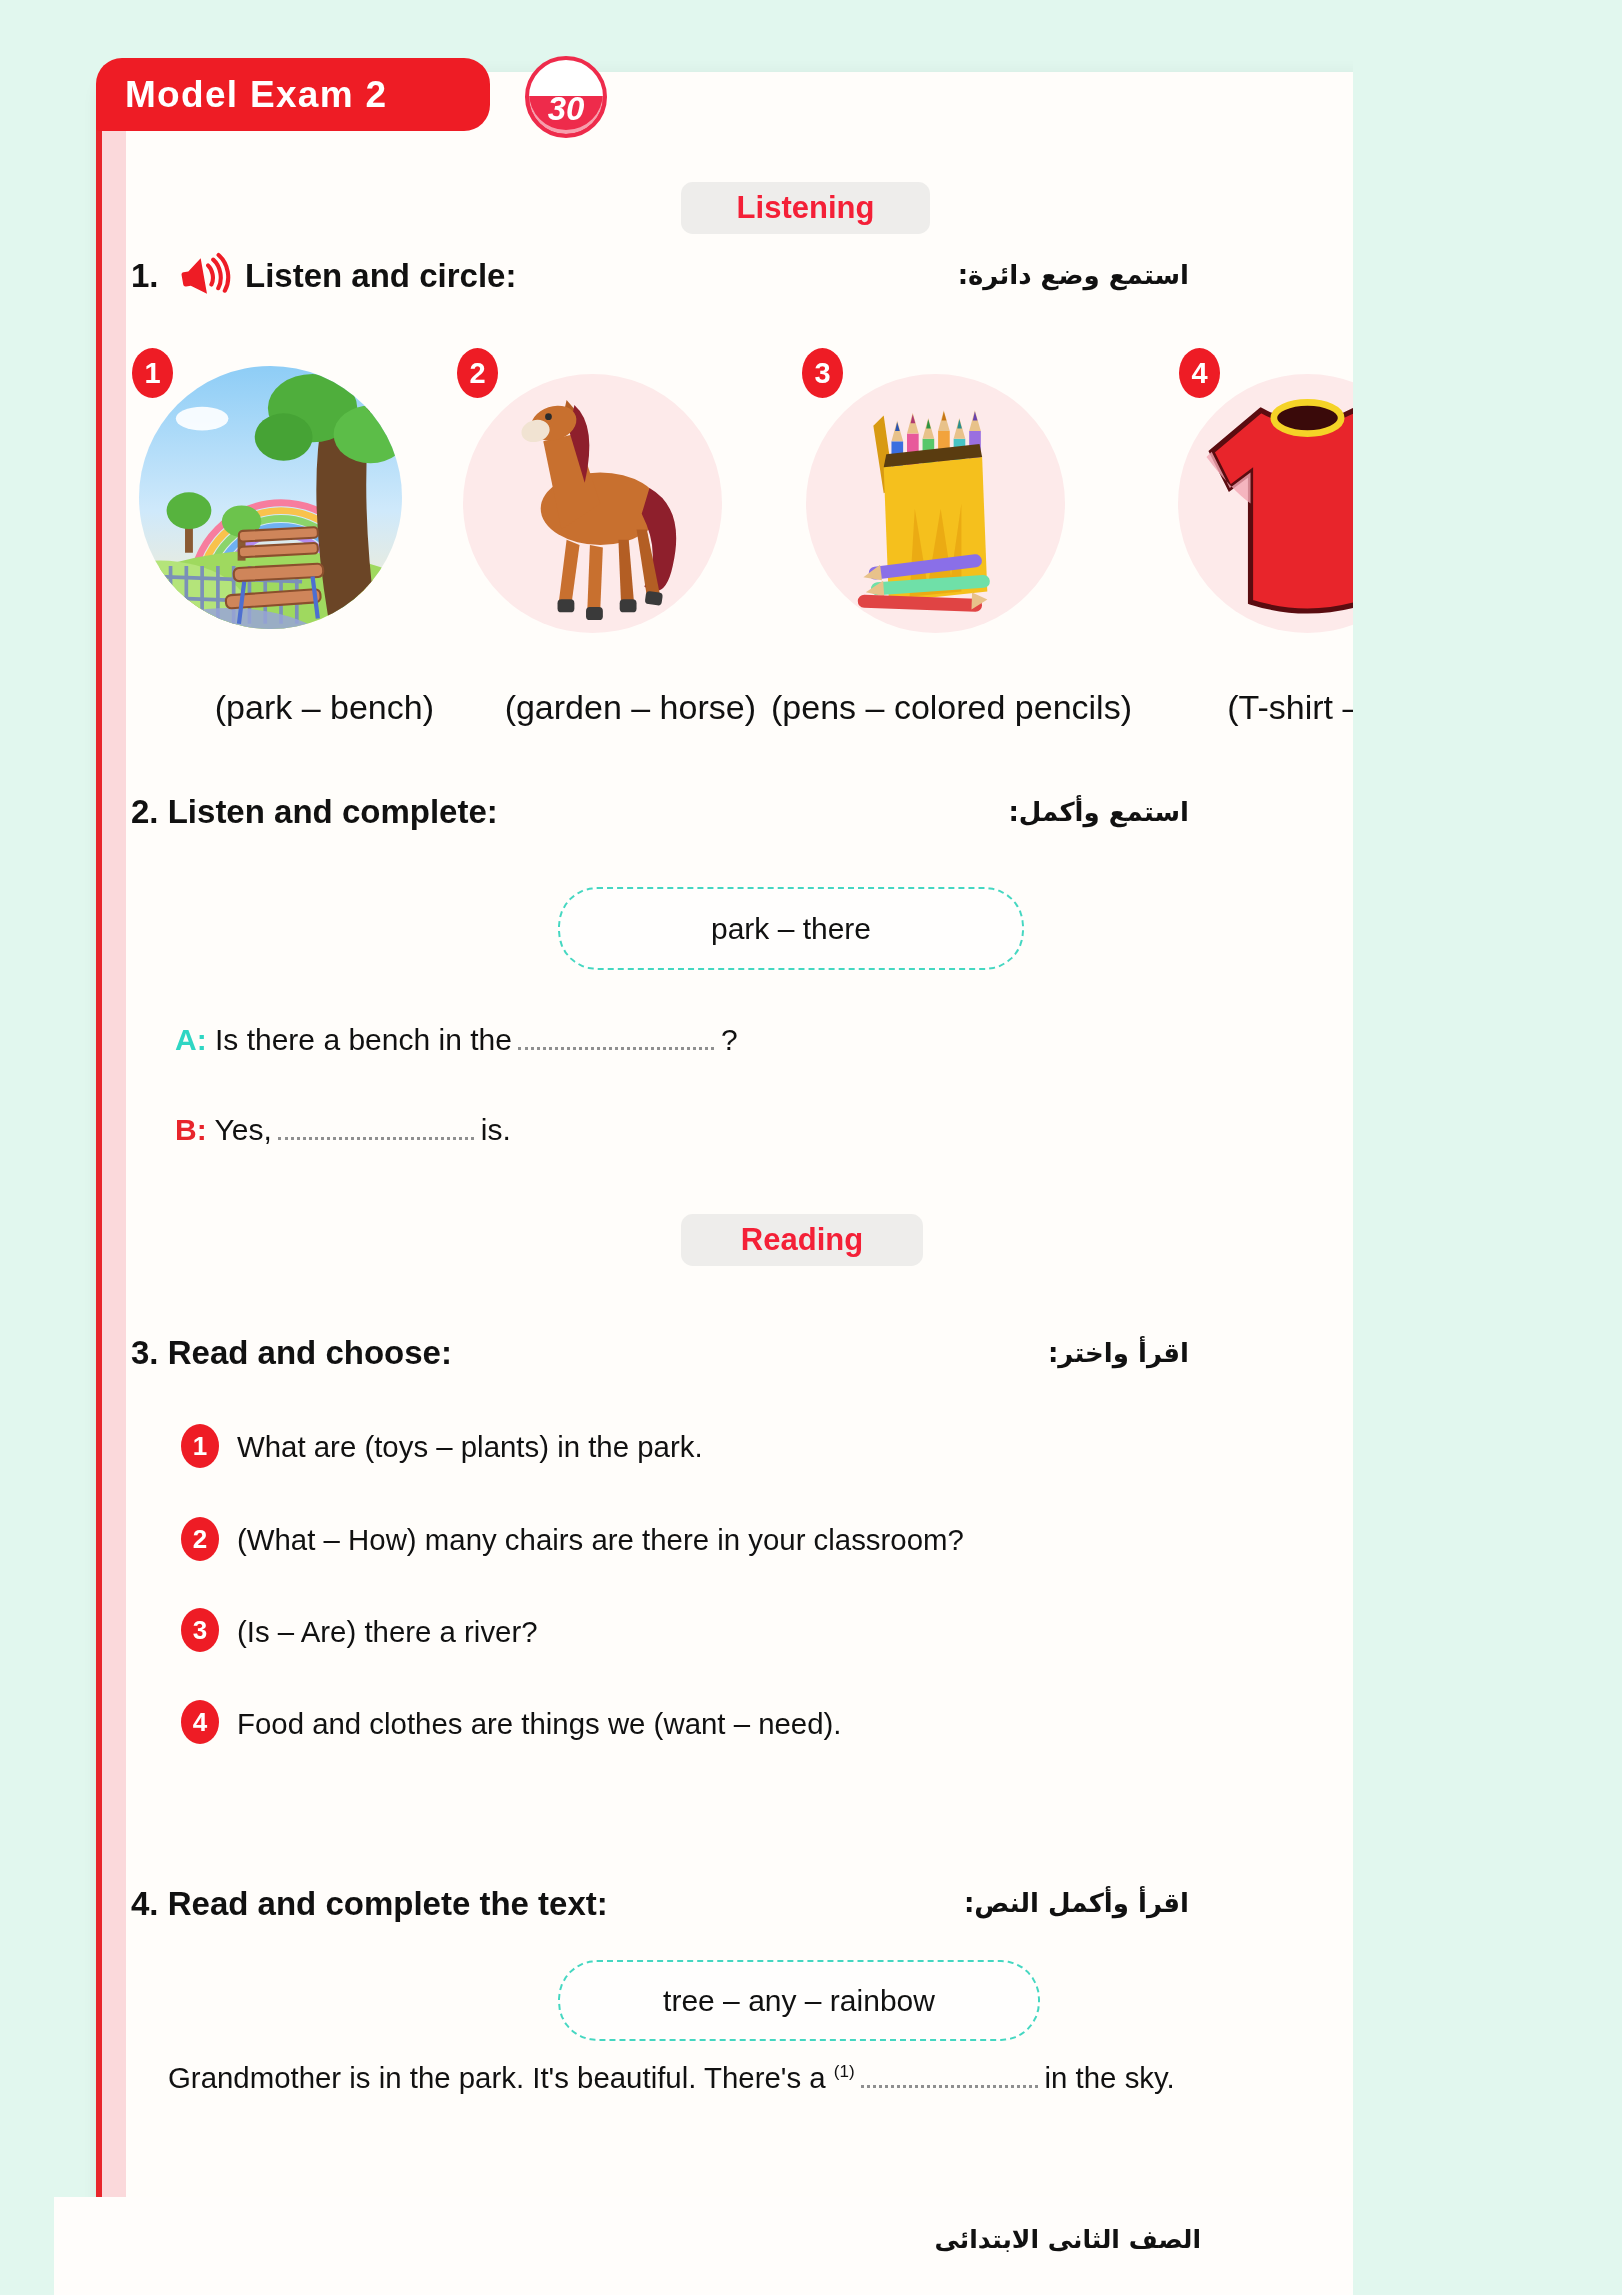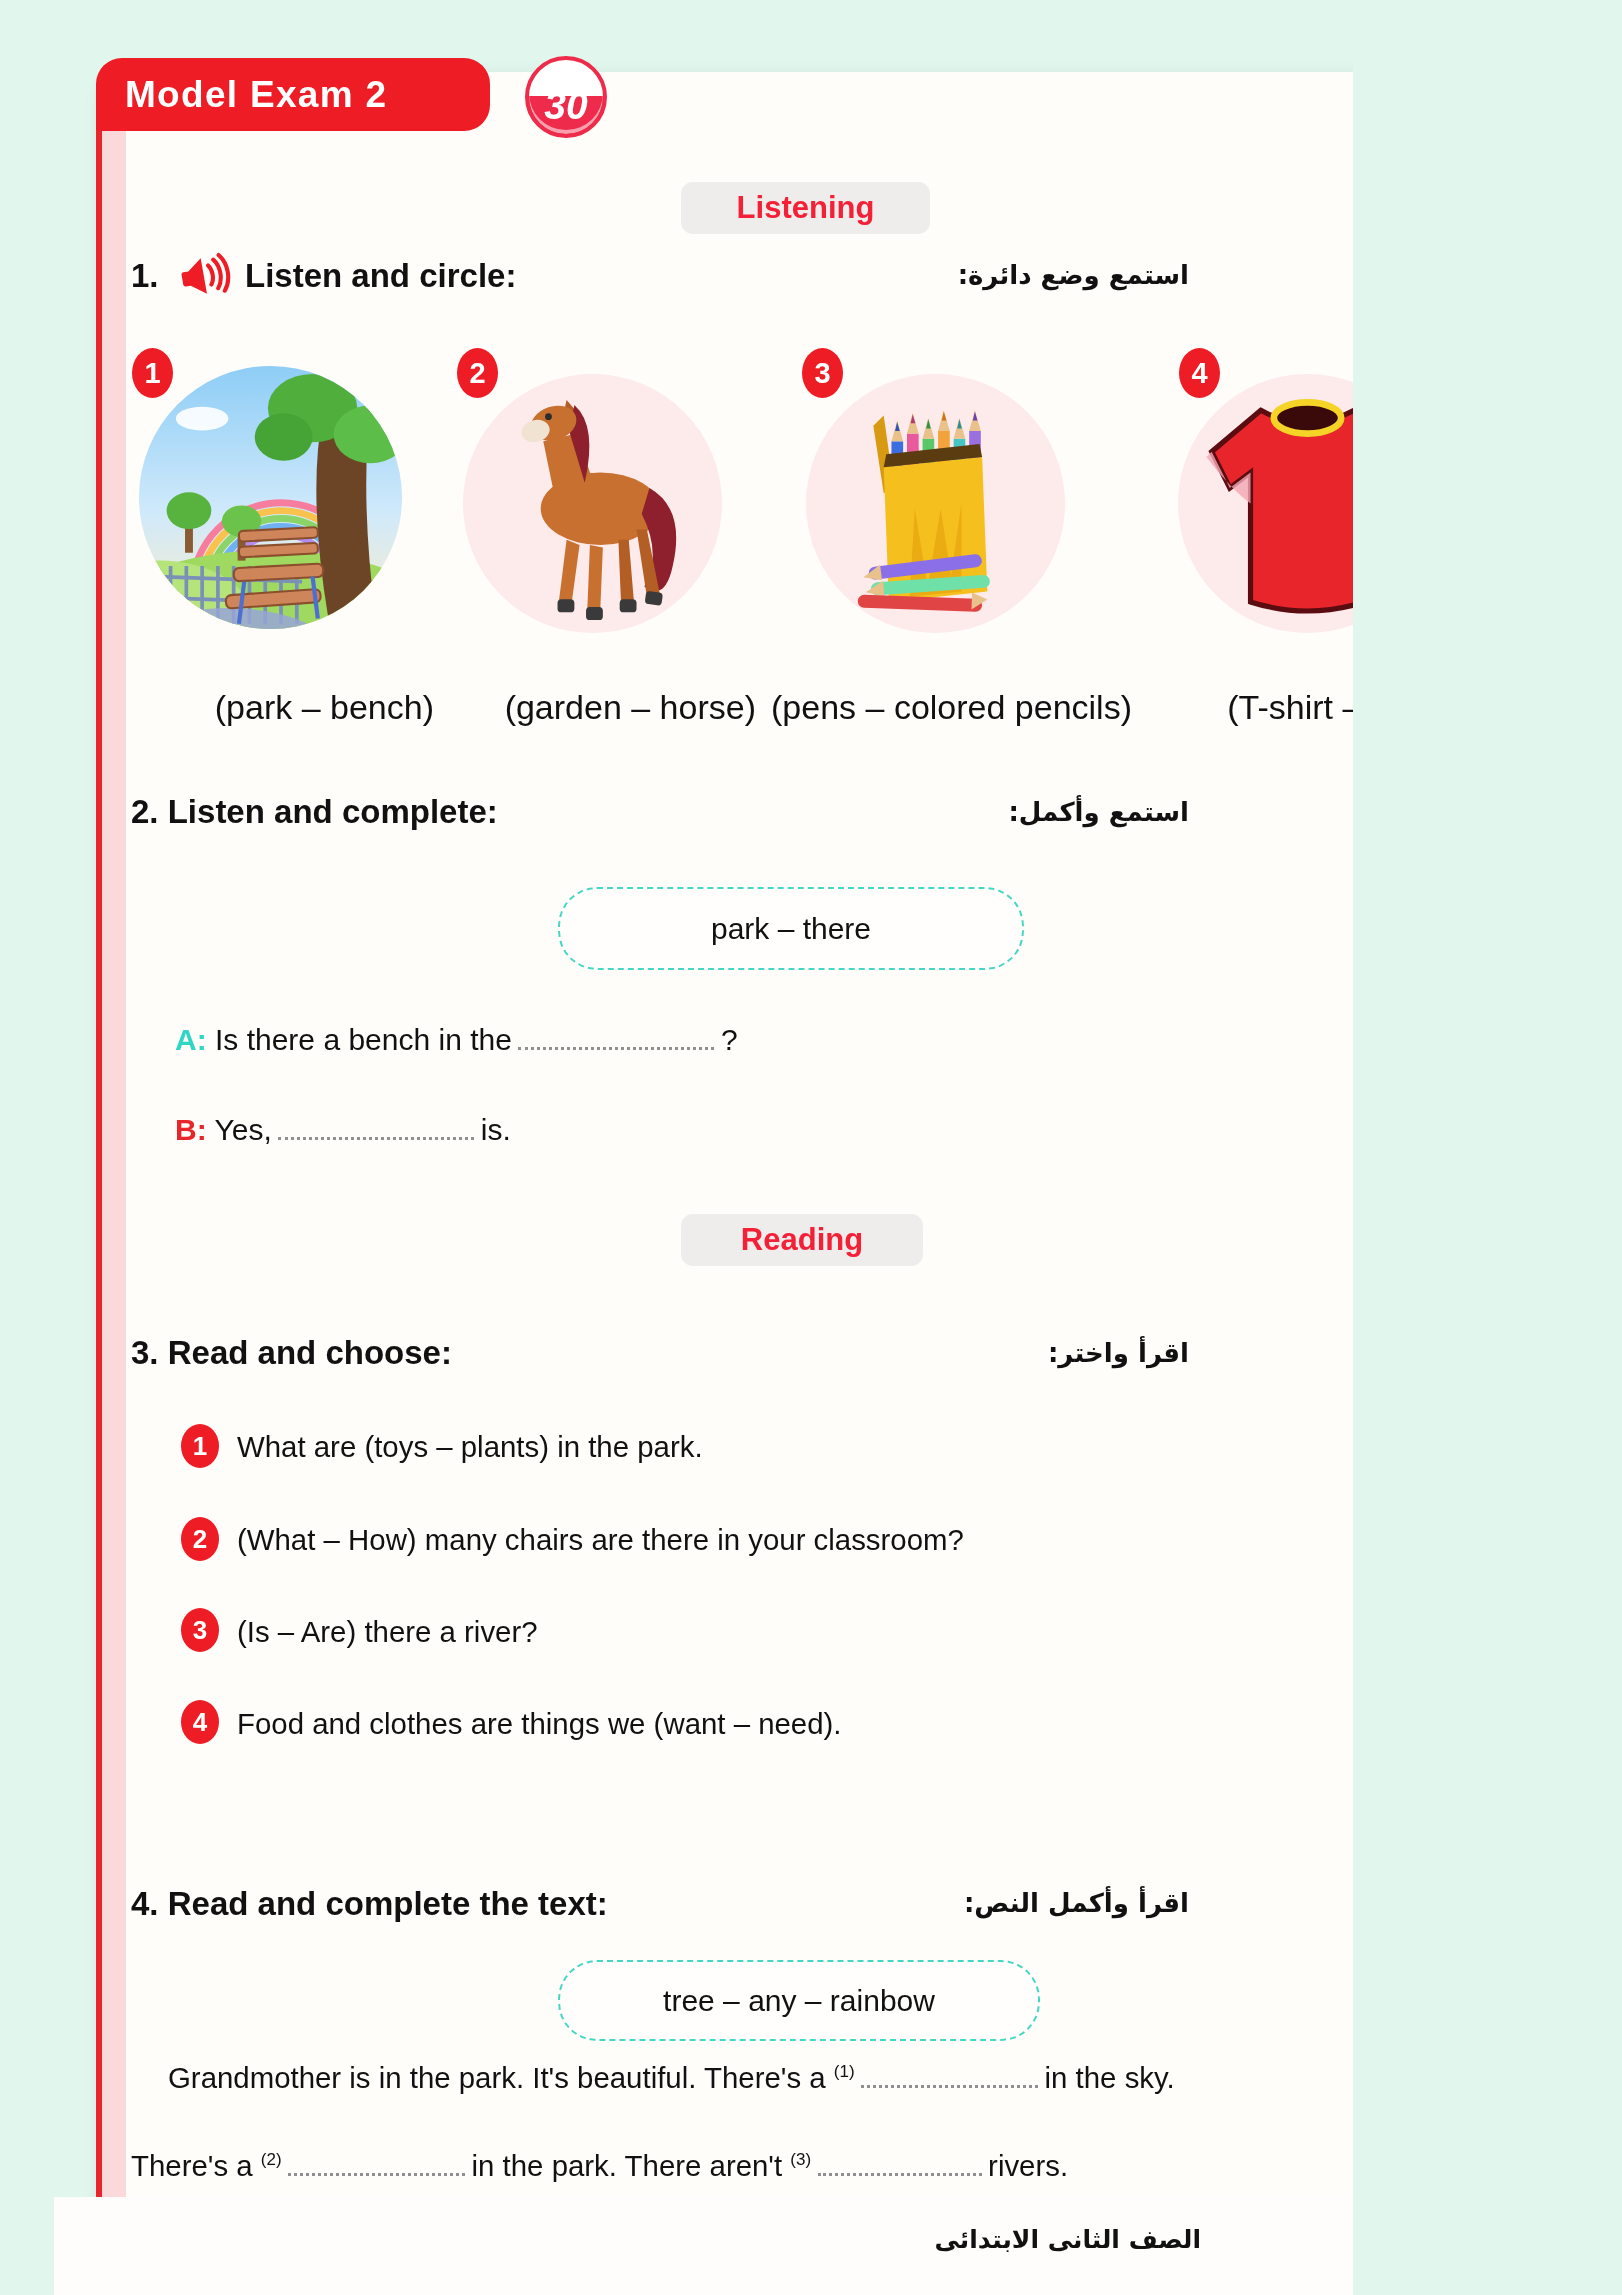--- a/index.html
+++ b/index.html
@@ -12,21 +12,21 @@
   .pink-stripe{left:101px;top:98px;width:25px;height:2099px;background:#fbd9db;
         border-radius:19.6px 0 0 0;z-index:2;}
   .header-pill{left:96px;top:58px;width:394px;height:73px;background:#ee1c25;
         border-radius:26px 26px 26px 3.9px;display:flex;align-items:center;padding-left:29px;
         box-sizing:border-box;z-index:5;}
   .header-pill span{color:#fff;font-size:37px;font-weight:bold;letter-spacing:1.3px;}
   .badge{left:525px;top:56px;width:82px;height:82px;border:4.6px solid #ee2b4b;border-radius:50%;
         background:linear-gradient(#ffffff 49%,#ee2b4b 49%);z-index:5;box-sizing:border-box;
         box-shadow:inset 0 -3.9px 0 rgba(255,255,255,.55);}
   .badge span{position:absolute;left:0;right:0;bottom:6.5px;text-align:center;color:#fff;
-        font-size:39px;font-weight:bold;font-style:italic;}
+        font-size:33px;font-weight:bold;font-style:italic;}
   .section-pill{width:249px;height:52px;background:#eeedeb;border-radius:11.8px;z-index:4;
         display:flex;align-items:center;justify-content:center;}
   .section-pill span{color:#f42037;font-size:31px;font-weight:bold;}
   .qhead{font-size:33px;font-weight:bold;z-index:4;white-space:nowrap;}
   .ar{font-family:"DejaVu Sans",sans-serif;font-weight:bold;font-size:26px;direction:rtl;z-index:4;white-space:nowrap;}
   .numcircle{width:41px;height:50px;background:#ee1c25;border-radius:50%;color:#fff;z-index:4;
         display:flex;align-items:center;justify-content:center;font-size:29px;font-weight:bold;}
   .imgcircle{border-radius:50%;overflow:hidden;z-index:2;}
   .pinkbg{background:#fdeaea;}
   .caption{font-size:34px;text-align:right;z-index:4;}
@@ -269,25 +269,20 @@
   <div class="abs ar" style="right:164px;top:1888px;">اقرأ وأكمل النص:</div>
 
   <div class="abs wordbox" style="left:558px;top:1960px;width:478px;height:77px;">
     <span>tree – any – rainbow</span>
   </div>
 
   <div class="abs para" style="left:168px;top:2060px;">
     <span>Grandmother is in the park. It's beautiful. There's a</span>
     <sup>(1)</sup><span class="dots" style="width:177px;"></span><span>in the sky.</span>
   </div>
-  <div class="abs para" style="left:131px;top:2148px;">
-    <span>There's a</span>
-    <sup>(2)</sup><span class="dots" style="width:177px;"></span><span>in the park. There aren't</span>
-    <sup>(3)</sup><span class="dots" style="width:164px;"></span><span>rivers.</span>
-  </div>
 
   <div class="abs footer-bar"></div>
   <div class="abs teal-block"></div>
   <div class="abs yellow-moon"></div>
   <div class="abs page-circle">
     <span>3</span>
   </div>
   <div class="abs ar grade">الصف الثانى الابتدائى</div>
 
 </div>

